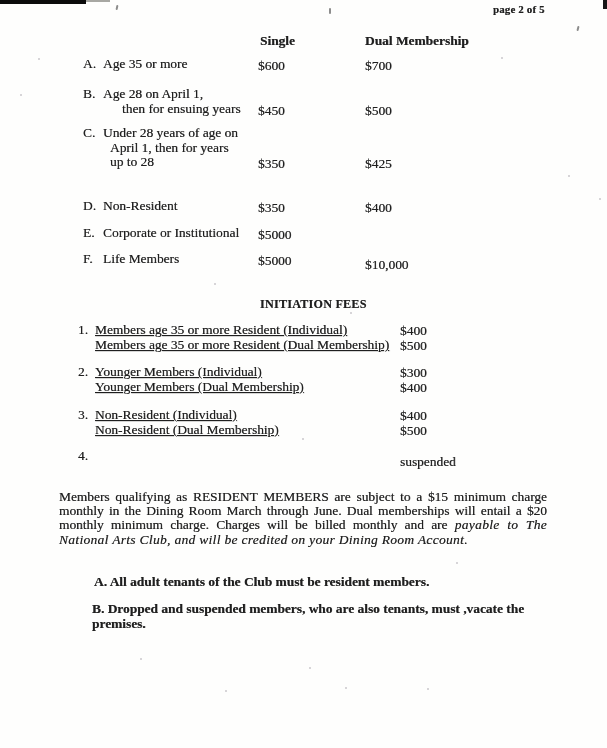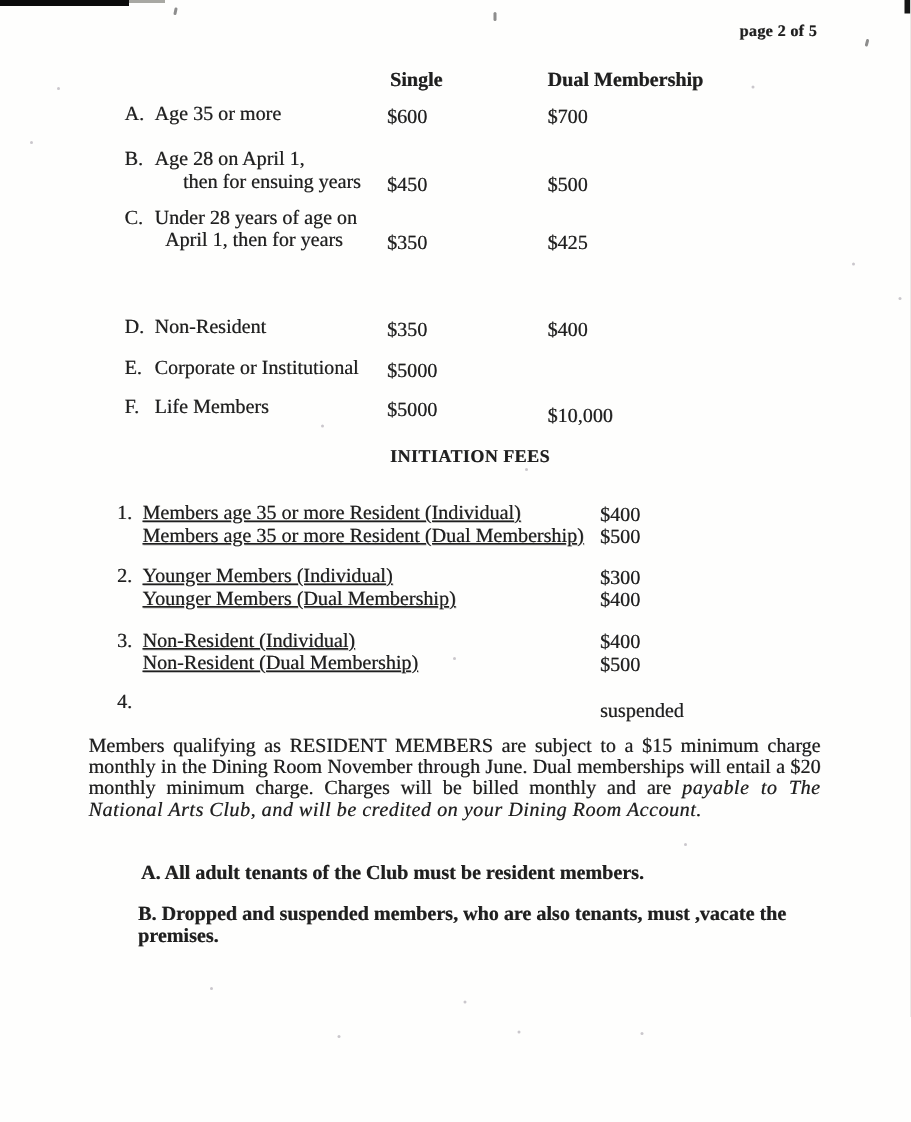--- a/index.html
+++ b/index.html
@@ -8,21 +8,21 @@
     position:relative;
     width:607px; height:748px;
     margin:0;
     background:#fefefd;
     overflow:hidden;
     font-family:"Liberation Serif","DejaVu Serif",serif;
     color:#1f1f1f;
     text-shadow:0.3px 0.3px 0.35px rgba(25,25,25,.6);
     font-size:13.4px;
   }
-  .abs { position:absolute;margin-top:12px; }
+  .abs { position:absolute; }
 
   
   .page-num { left:493px; top:3px; font-size:10.8px; font-weight:700; letter-spacing:.2px; }
 
   
   .col-h { font-weight:700; top:33px; }
   .col-h.single-h { left:260px; }
   .col-h.dual-h   { left:365px; }
 
   .drow { left:0; right:0; line-height:14.5px; }
@@ -109,20 +109,21 @@
       </div>
       <span class="val single">$450</span>
       <span class="val dual">$500</span>
     </div>
 
     <div class="abs drow" style="top:126px">
       <span class="letter">C.</span>
       <div class="dlabel">
         <div class="dline">Under 28 years of age on</div>
         <div class="dline cont-c">April 1, then for years</div>
+        <div class="dline cont-c">up to 28</div>
       </div>
       <span class="val single">$350</span>
       <span class="val dual">$425</span>
     </div>
 
     <div class="abs drow" style="top:199px">
       <span class="letter">D.</span>
       <div class="dlabel">
         <div class="dline">Non-Resident</div>
       </div>
@@ -177,18 +178,18 @@
     </div>
 
     <div class="abs irow item-4" style="top:448px">
       <span class="inum">4.</span>
       <div class="ilines">
         <div class="iline"><span class="iamount">suspended</span></div>
       </div>
     </div>
   </section>
 
-  <p class="abs para"><span>Members qualifying as RESIDENT MEMBERS are subject to a $15 minimum charge monthly in the Dining Room November through June. Dual memberships will entail a $20 monthly minimum charge. Charges will be billed monthly and are</span> <i>payable to The National Arts Club, and will be credited on your Dining Room Account.</i></p>
+  <p class="abs para"><span>Members qualifying as RESIDENT MEMBERS are subject to a $15 minimum charge monthly in the Dining Room March through June. Dual memberships will entail a $20 monthly minimum charge. Charges will be billed monthly and are</span> <i>payable to The National Arts Club, and will be credited on your Dining Room Account.</i></p>
 
   <p class="abs note note-a">A. All adult tenants of the Club must be resident members.</p>
   <p class="abs note note-b">B. Dropped and suspended members, who are also tenants, must ,vacate the premises.</p>
 
 </div>
 
 </body></html>

